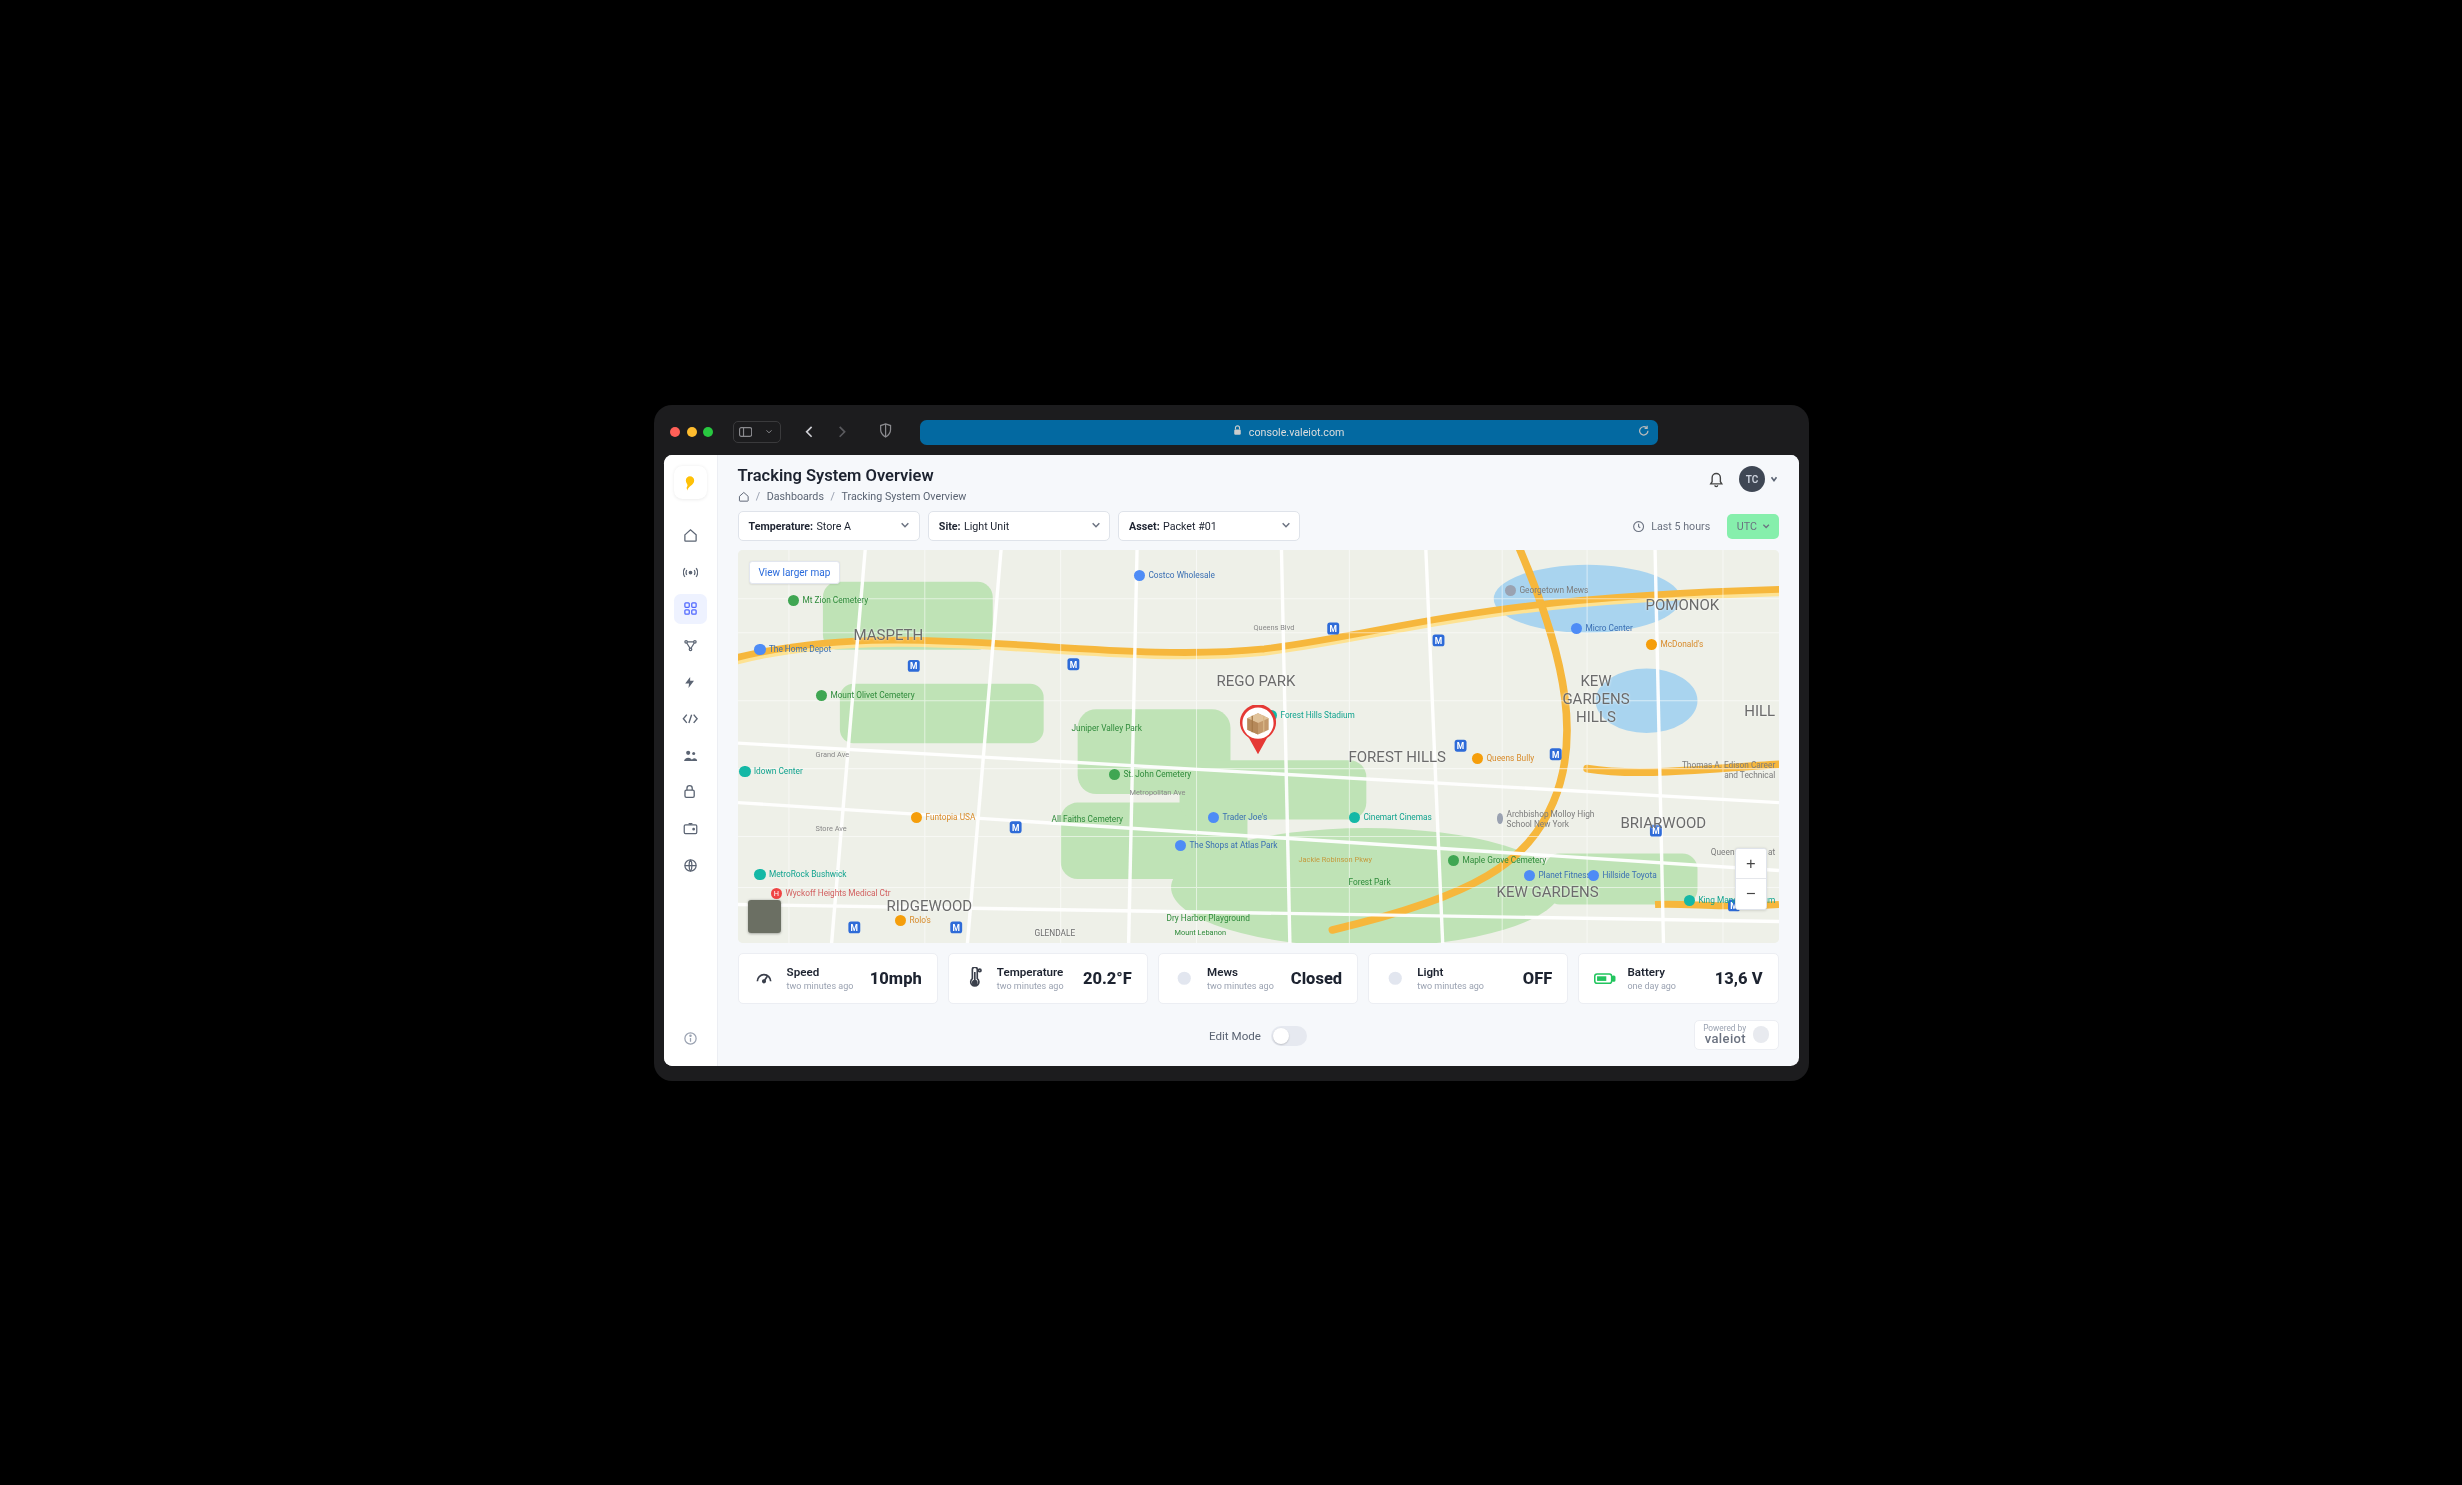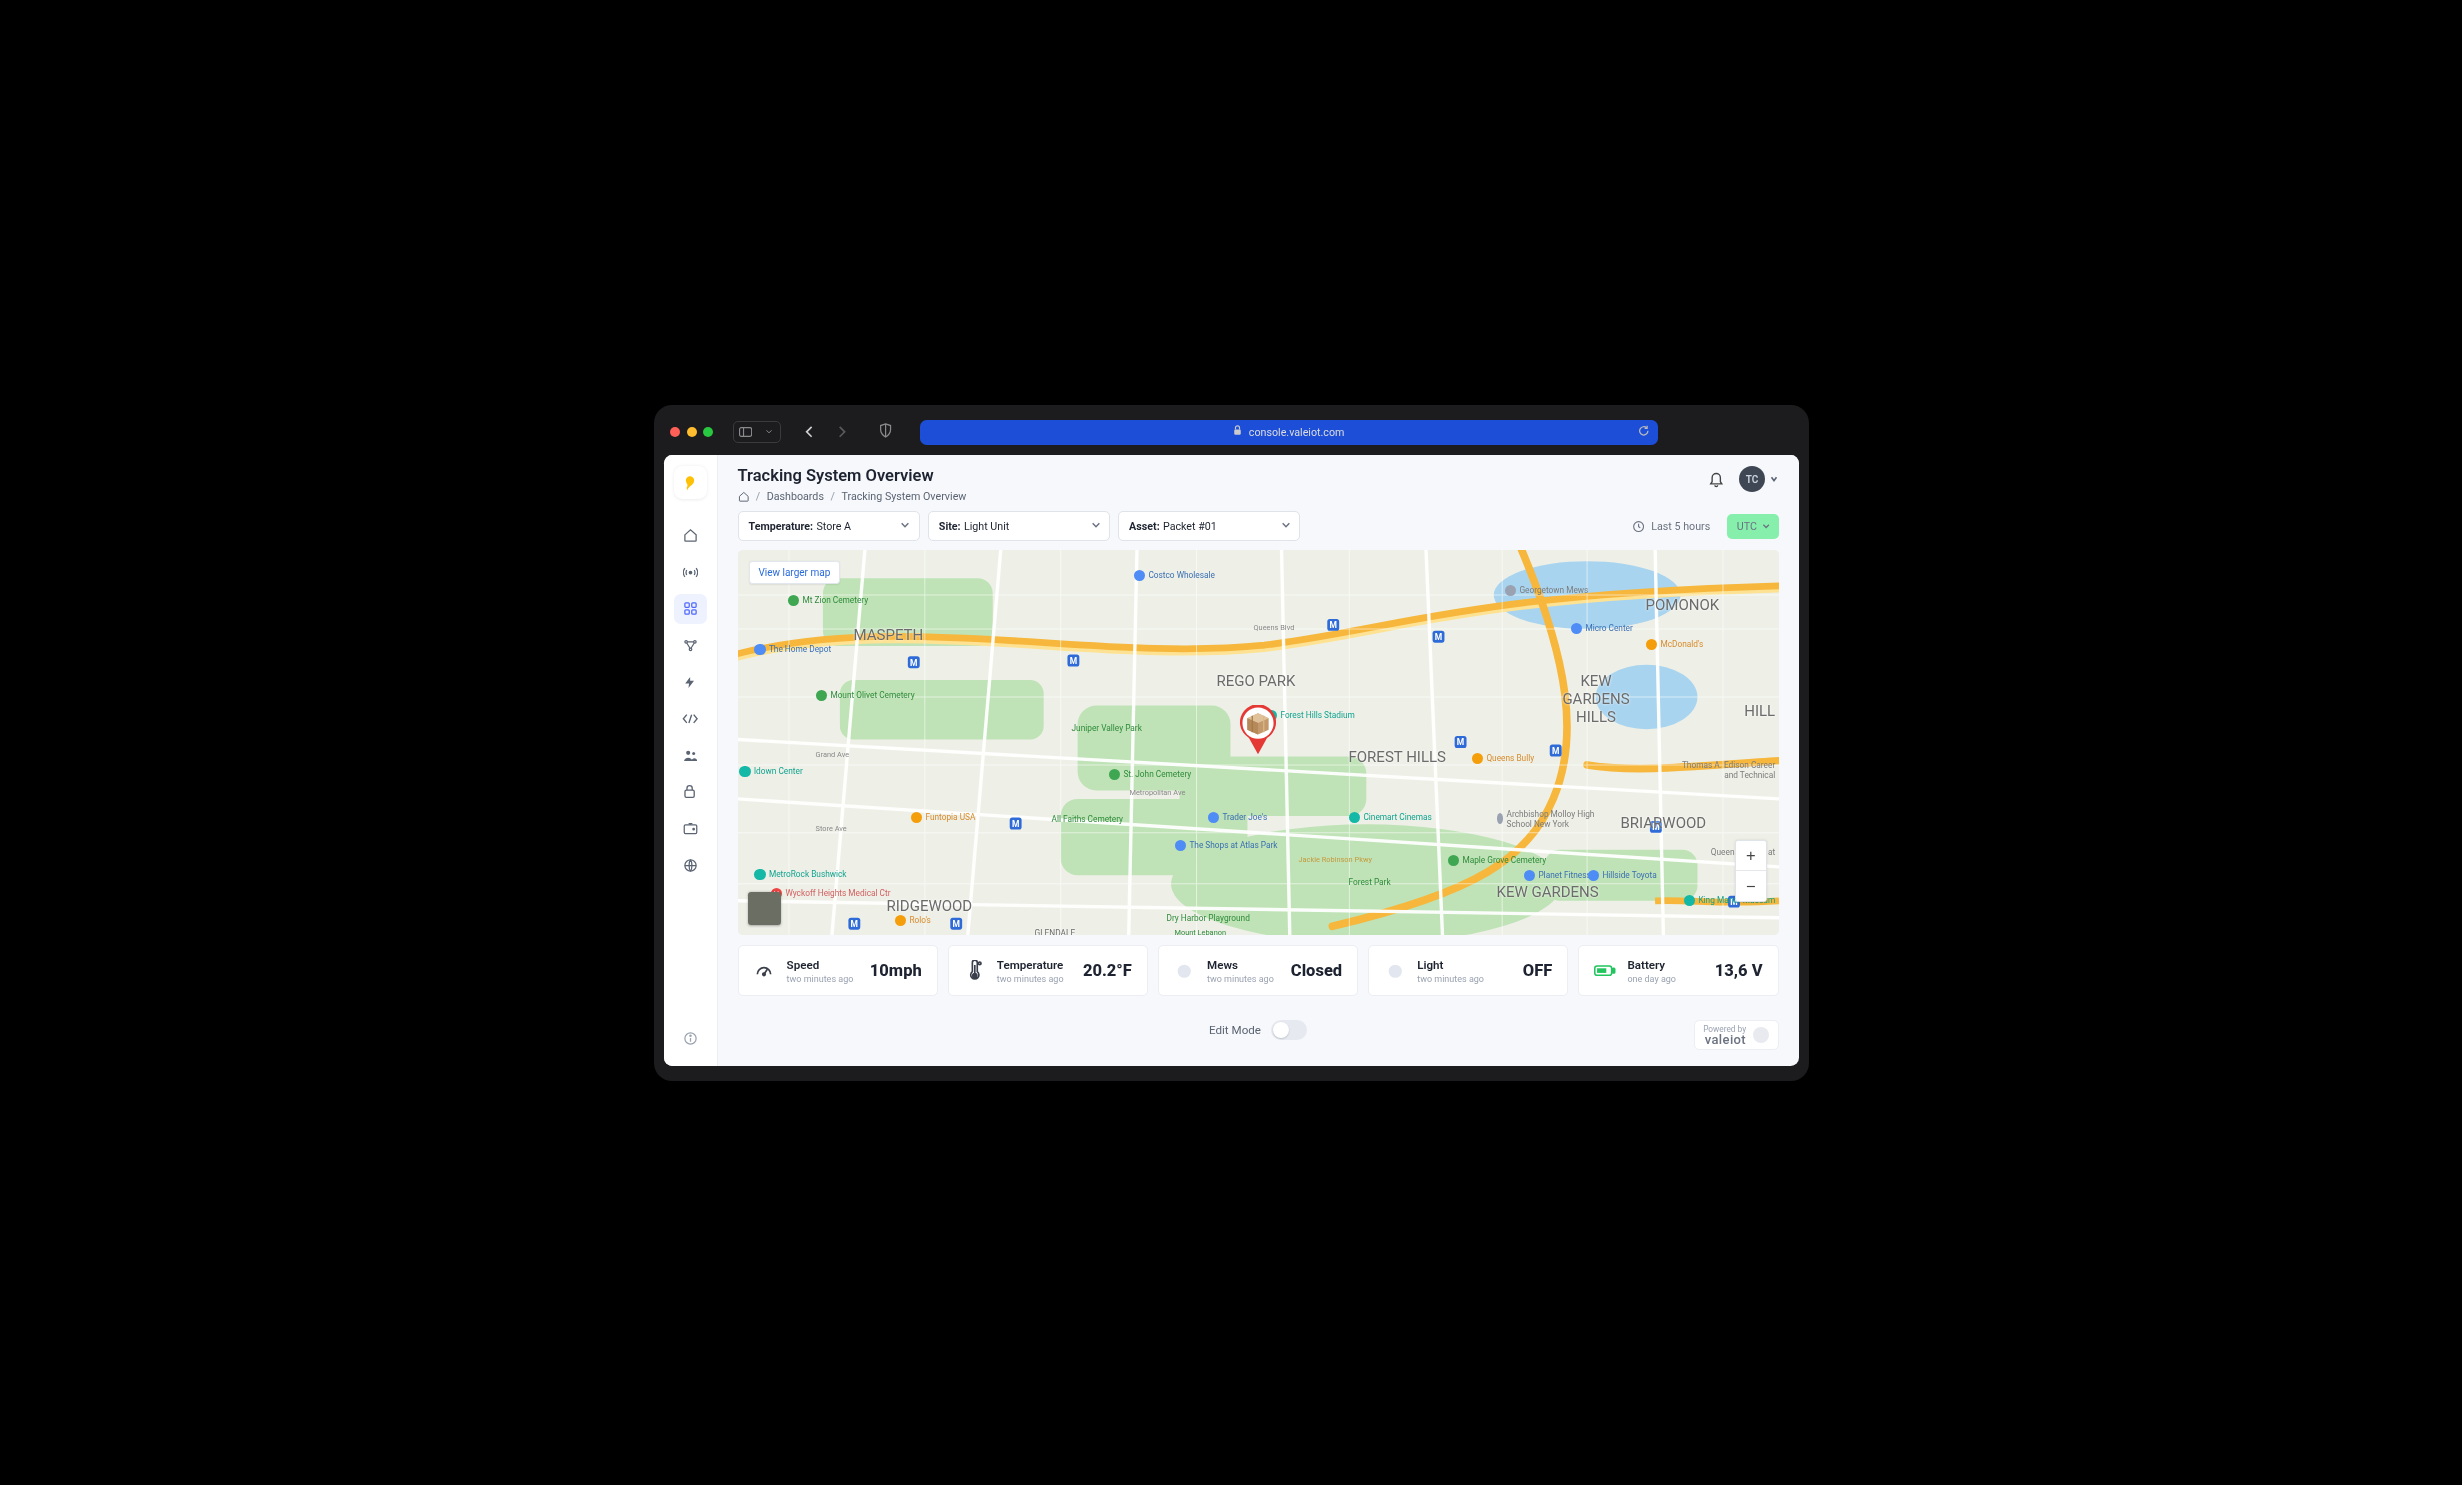--- a/index.html
+++ b/index.html
@@ -33,21 +33,21 @@
   .tl.green { background: #28c840; }
   .chrome-btn {
     width: 23px; height: 20px; display:flex; align-items:center; justify-content:center;
     color:#8a8a8e; border-radius:5px;
   }
   .chrome-group { display:flex; gap:0; border:0.8px solid #3a3a3c; border-radius:5px; overflow:hidden;}
   .chrome-group .chrome-btn { border-radius:0; }
   .nav-arrows { display:flex; gap:10px; margin-left:8.3px; }
   .addr-bar {
     flex:1; display:flex; align-items:center; justify-content:center;
-    background:#1d4ed8; border-radius:6.6px; height:25px; color:#ddd; font-size:10.7px;
+    background:#0369a1; border-radius:6.6px; height:25px; color:#ddd; font-size:10.7px;
     position:relative; margin: 0 10px 0 20px; gap:6.6px;
   }
   .addr-bar .lock { color:#ccc; }
   .addr-bar .refresh { position:absolute; right:8.3px; color:#bbb; }
   .shield { color:#8a8a8e; margin-left:16.5px; }
 
   .app {
     background: #f6f8fb;
     border-radius: 8.3px;
     overflow: hidden;
@@ -173,22 +173,22 @@
   .stat .ico { width:21.5px; color:#3a3f4b; display:flex;align-items:center;justify-content:center;}
   .stat .ico.mute { color:#c8cdd6;}
   .stat .ico.green { color:#22c55e;}
   .stat .mid { flex:1; min-width:0;}
   .stat .label { font-size:11.6px; font-weight:600; color:#1d2330; }
   .stat .ago { font-size:9px; color:#9aa2b1; margin-top:1.7px;}
   .stat .value { font-size:16.5px; font-weight:800; color:#1d2330; white-space:nowrap;}
 
   
   .footer-row {
-    display:flex; align-items:flex-start; justify-content:center;
-    margin-top:24px; position:relative; height:33px;
+    display:flex; align-items:center; justify-content:center;
+    margin-top:16px; position:relative; height:33px;
   }
   .edit-mode { display:flex; align-items:center; gap:10px; color:#5b6473; font-size:11.6px;}
   .toggle {
     position:relative; width:36px; height:20px; background:#e6e9f0; border-radius:824px; cursor:pointer;
   }
   .toggle::after {
     content:''; position:absolute; top:1.7px; left:1.7px; width:16.5px; height:16.5px; background:#fff;
     border-radius:50%; box-shadow:0 0.8px 1.7px rgba(0,0,0,.2);
   }
   .powered {

